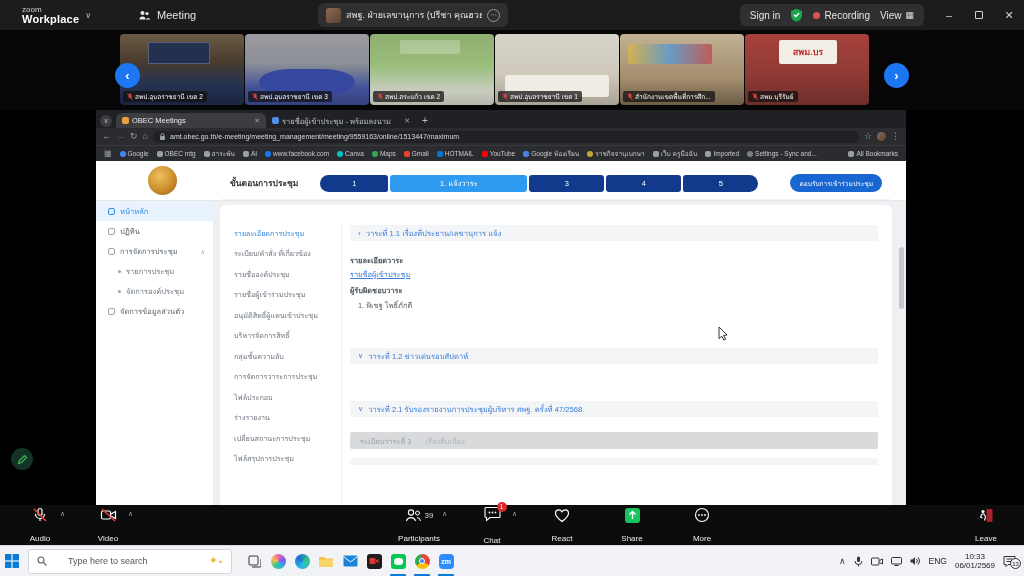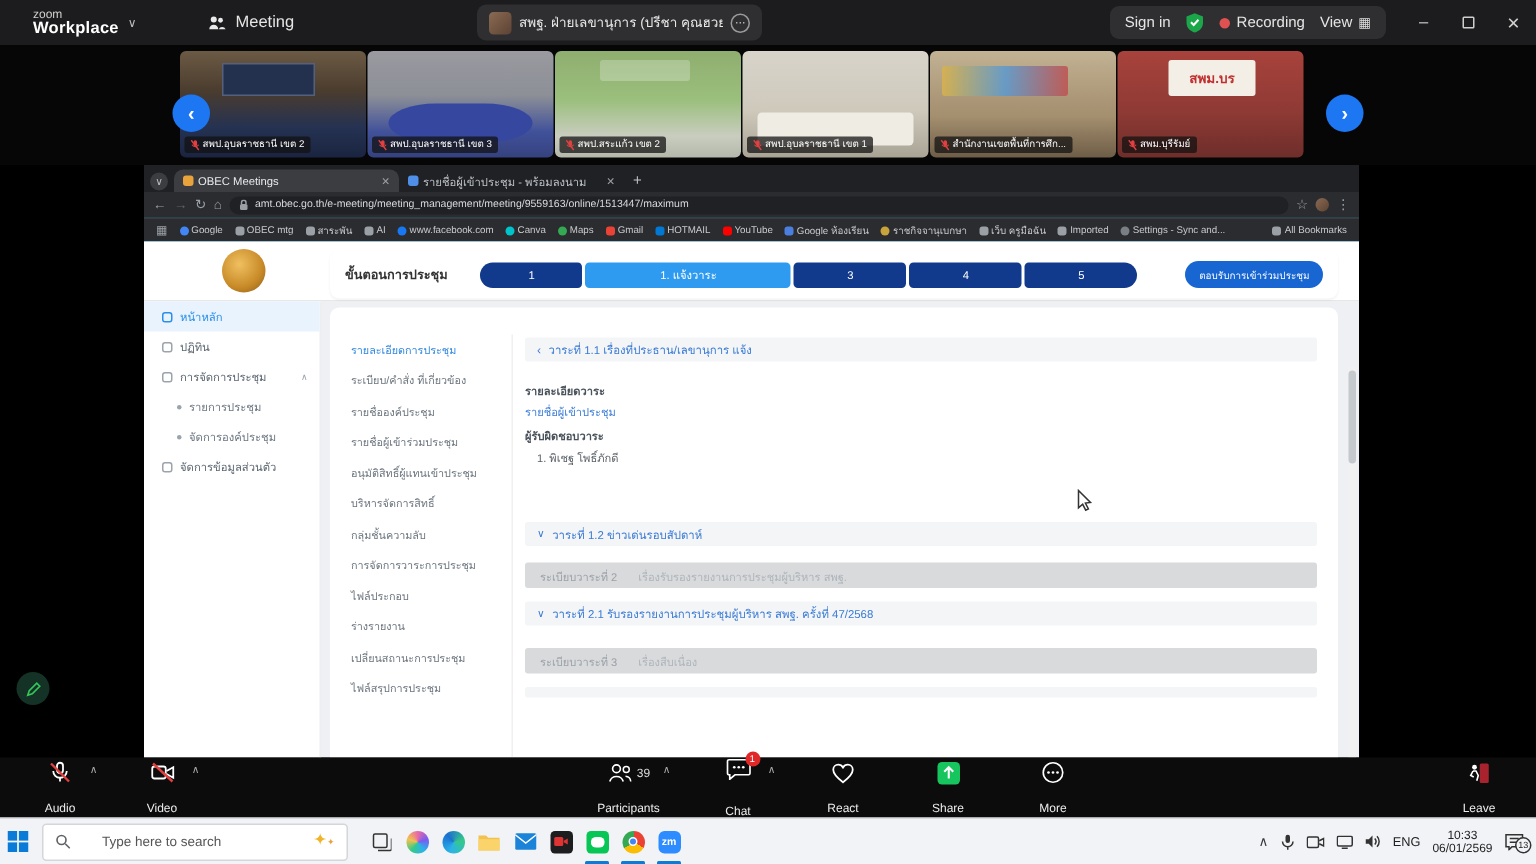--- a/index.html
+++ b/index.html
@@ -25,21 +25,21 @@
   .t3{background:linear-gradient(180deg,#d8d4ca,#cfc9bc 56%,#a9a396)}
   .t4{background:linear-gradient(180deg,#c2b193,#a38e6e 62%,#6e5d47)}
   .t5{background:linear-gradient(180deg,#a8423c,#8f3a35 56%,#6e2e2a)}
   .vlabel{position:absolute;left:3px;bottom:3px;background:rgba(18,18,18,.74);border-radius:2px;
           color:#fff;font-size:6.5px;line-height:9px;padding:1px 4px;display:flex;align-items:center;
           gap:2px;white-space:nowrap;max-width:117px;overflow:hidden}
   .navarrow{position:absolute;top:33px;width:25px;height:25px;border-radius:50%;background:#1d76f2;
             color:#fff;display:flex;align-items:center;justify-content:center;font-size:13px;font-weight:bold}
 
   
-  #browser{position:absolute;left:96px;top:110px;width:810px;height:317px;background:#0ea5e9}
+  #browser{position:absolute;left:96px;top:110px;width:810px;height:317px;background:#f9a8d4}
   #tabbar{height:18px;background:#202124;display:flex;align-items:flex-end;padding-left:4px}
   .tab{height:15px;display:flex;align-items:center;gap:3px;padding:0 6px;font-size:7.5px;width:150px}
   .tab .x{margin-left:auto;color:#9aa0a6;font-size:7px}
   .tab.active{background:#3c3d41;border-radius:6px 6px 0 0;color:#e8eaed}
   .tab.inactive{color:#bdc1c6}
   #urlbar{height:17px;background:#2b2c2f;display:flex;align-items:center;gap:5px;padding:0 6px}
   .navico{color:#9aa0a6;font-size:9px;line-height:9px}
   #omnibox{flex:1;height:12px;background:#202124;border-radius:6px;display:flex;align-items:center;
            gap:4px;padding:0 6px;color:#d8dadd;font-size:7px;white-space:nowrap;overflow:hidden}
   #bookbar{height:16px;background:#2b2c2f;border-top:1px solid #3a3b3e;display:flex;align-items:center;
@@ -449,34 +449,30 @@
             </div>
         </div>
 
 
         <div class="agrow lrow" style="top:20px">
           <span style="font-size:8px">‹</span>
           <span>วาระที่ 1.1 เรื่องที่ประธาน/เลขานุการ แจ้ง</span>
         </div>
 
         <div class="agrow lbl" style="top:49px">รายละเอียดวาระ</div>
-        <div class="agrow" style="top:63px;font-size:7.4px;color:#3a7bd5;width:auto">รายชื่อผู้เข้าประชุม</div>
+        <div class="agrow" style="top:63px;font-size:7.4px;color:#3a7bd5;text-decoration:underline;width:auto">รายชื่อผู้เข้าประชุม</div>
         <div class="agrow lbl" style="top:79px">ผู้รับผิดชอบวาระ</div>
         <div class="agrow txt" style="top:94px;padding-left:8px">1. พิเชฐ โพธิ์ภักดี</div>
 
 
         <div class="agrow lrow" style="top:143px">
           <span style="font-size:7px">∨</span>
           <span>วาระที่ 1.2 ข่าวเด่นรอบสัปดาห์</span>
         </div>
 
-        <div class="agrow abar" style="top:170px">
-          <span>ระเบียบวาระที่ 2</span>
-          <span style="color:#aeb4ba">เรื่องรับรองรายงานการประชุมผู้บริหาร สพฐ.</span>
-        </div>
 
         <div class="agrow lrow" style="top:196px">
           <span style="font-size:7px">∨</span>
           <span>วาระที่ 2.1 รับรองรายงานการประชุมผู้บริหาร สพฐ. ครั้งที่ 47/2568</span>
         </div>
 
         <div class="agrow abar" style="top:227px">
           <span>ระเบียบวาระที่ 3</span>
           <span style="color:#aeb4ba">เรื่องสืบเนื่อง</span>
         </div>

